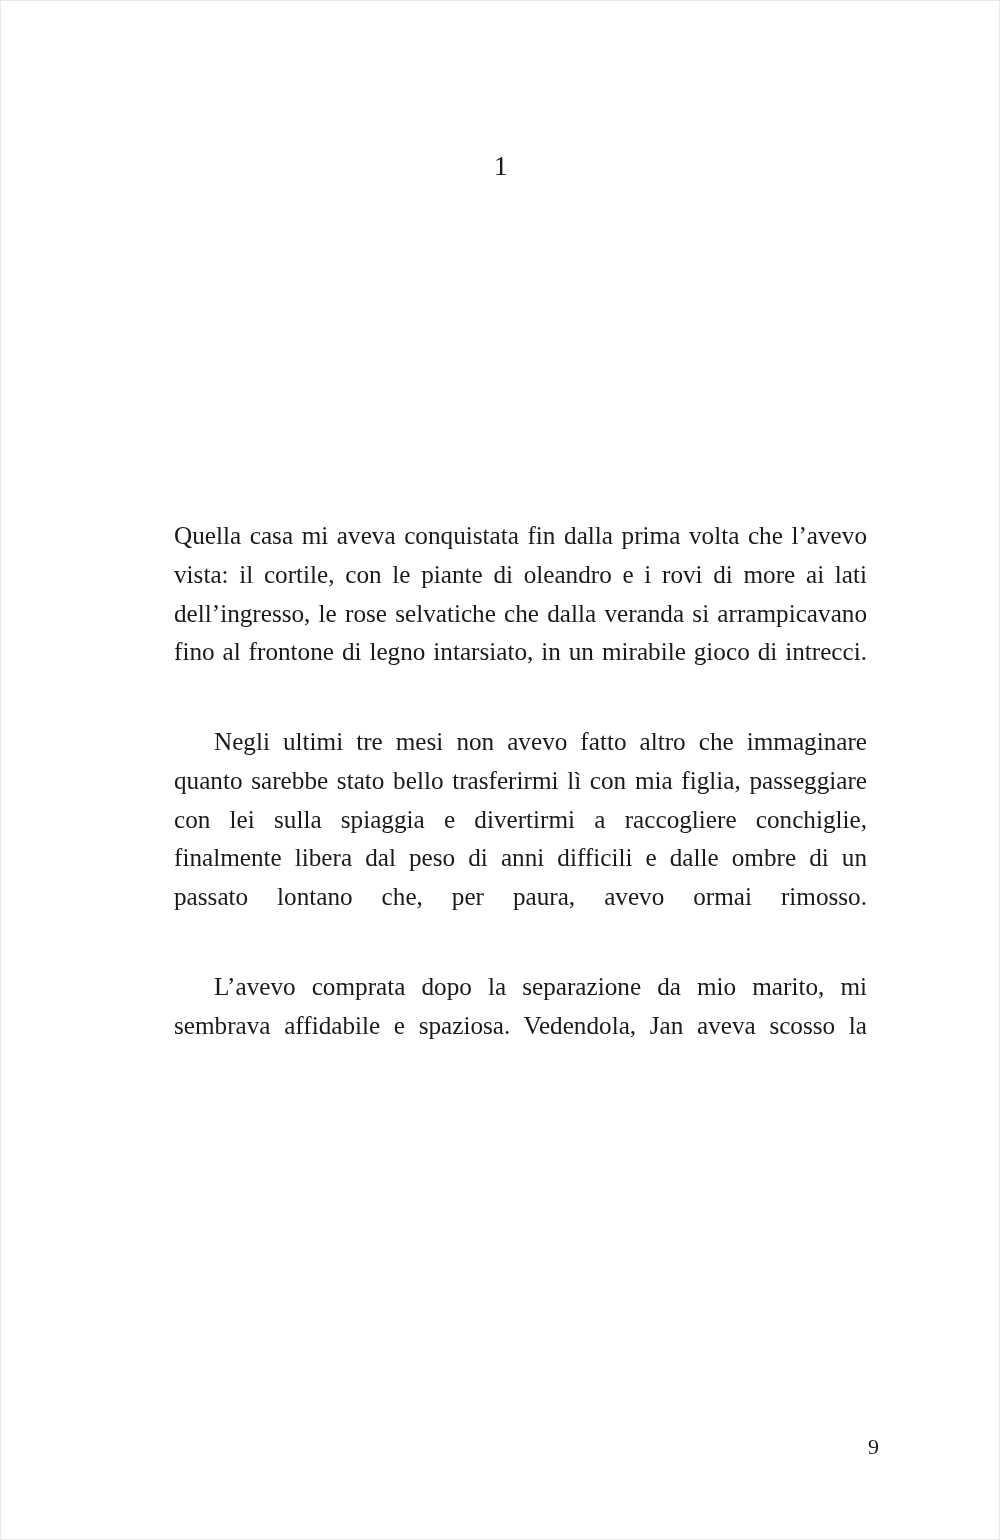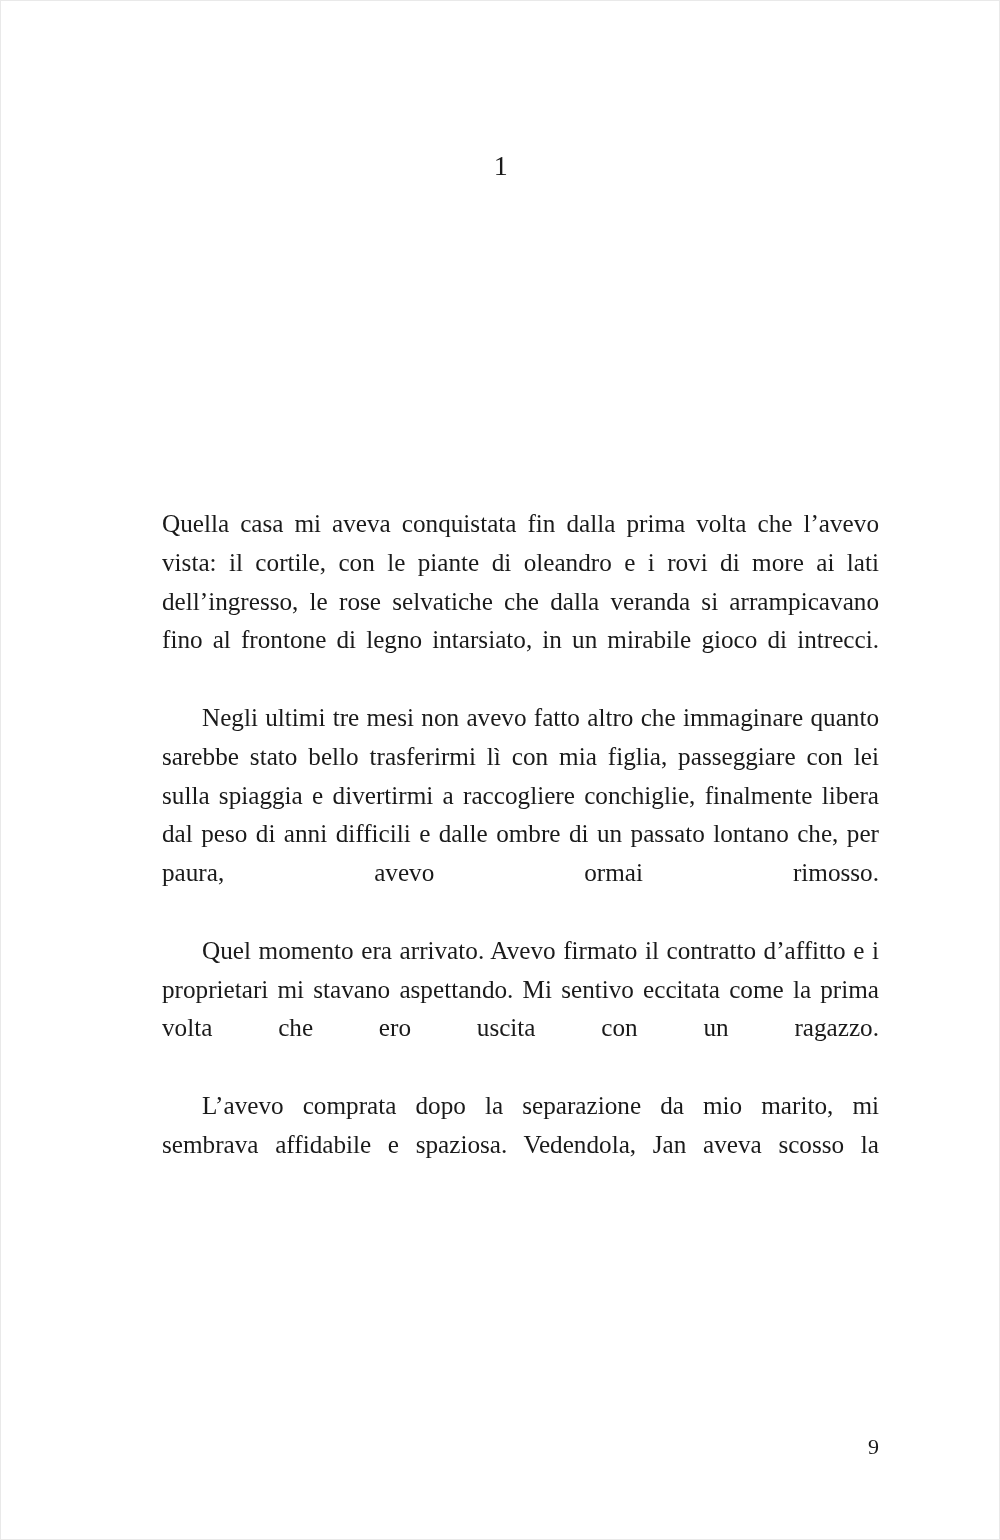--- a/index.html
+++ b/index.html
@@ -37,21 +37,21 @@
 
   
   .text-block {
     position: absolute;
     left: 161px;
     top: 504px;
     width: 717px;
   }
 
   .para {
-    margin: 0;
+    margin: 12px;
     font-size: 25.2px;
     line-height: 38.8px;
     text-align: justify;
     text-justify: inter-word;
     color: #1a1a1a;
     hyphens: manual;
     word-spacing: 0.1px;
   }
 
   .para.indent {
@@ -83,21 +83,20 @@
 <div class="page">
 
   <div class="chapter-number">1</div>
 
   <div class="text-block">
 
     <p class="para">Quella casa mi aveva conquistata fin dalla prima volta che l’avevo vista: il cortile, con le piante di oleandro e i rovi di more ai lati dell’ingresso, le rose selvatiche che dalla veranda si arrampicavano fino al frontone di legno intarsiato, in un mirabile gioco di intrecci.</p>
 
     <p class="para indent">Negli ultimi tre mesi non avevo fatto altro che immaginare quanto sarebbe stato bello trasferirmi lì con mia figlia, passeggiare con lei sulla spiaggia e divertirmi a raccogliere conchiglie, finalmente libera dal peso di anni difficili e dalle ombre di un passato lontano che, per paura, avevo ormai rimosso.</p>
 
-    <p class="para indent">Quel momento era arrivato. Avevo firmato il contratto d’affitto e i proprietari mi stavano aspettando. Mi sentivo eccitata come la prima volta che ero uscita con un ragazzo.</p>
 
 
 
     <p class="para indent">L’avevo comprata dopo la separazione da mio marito, mi sembrava affidabile e spaziosa. Vedendola, Jan aveva scosso la</p>
 
   </div>
 
   <div class="folio">9</div>
 
 </div>

